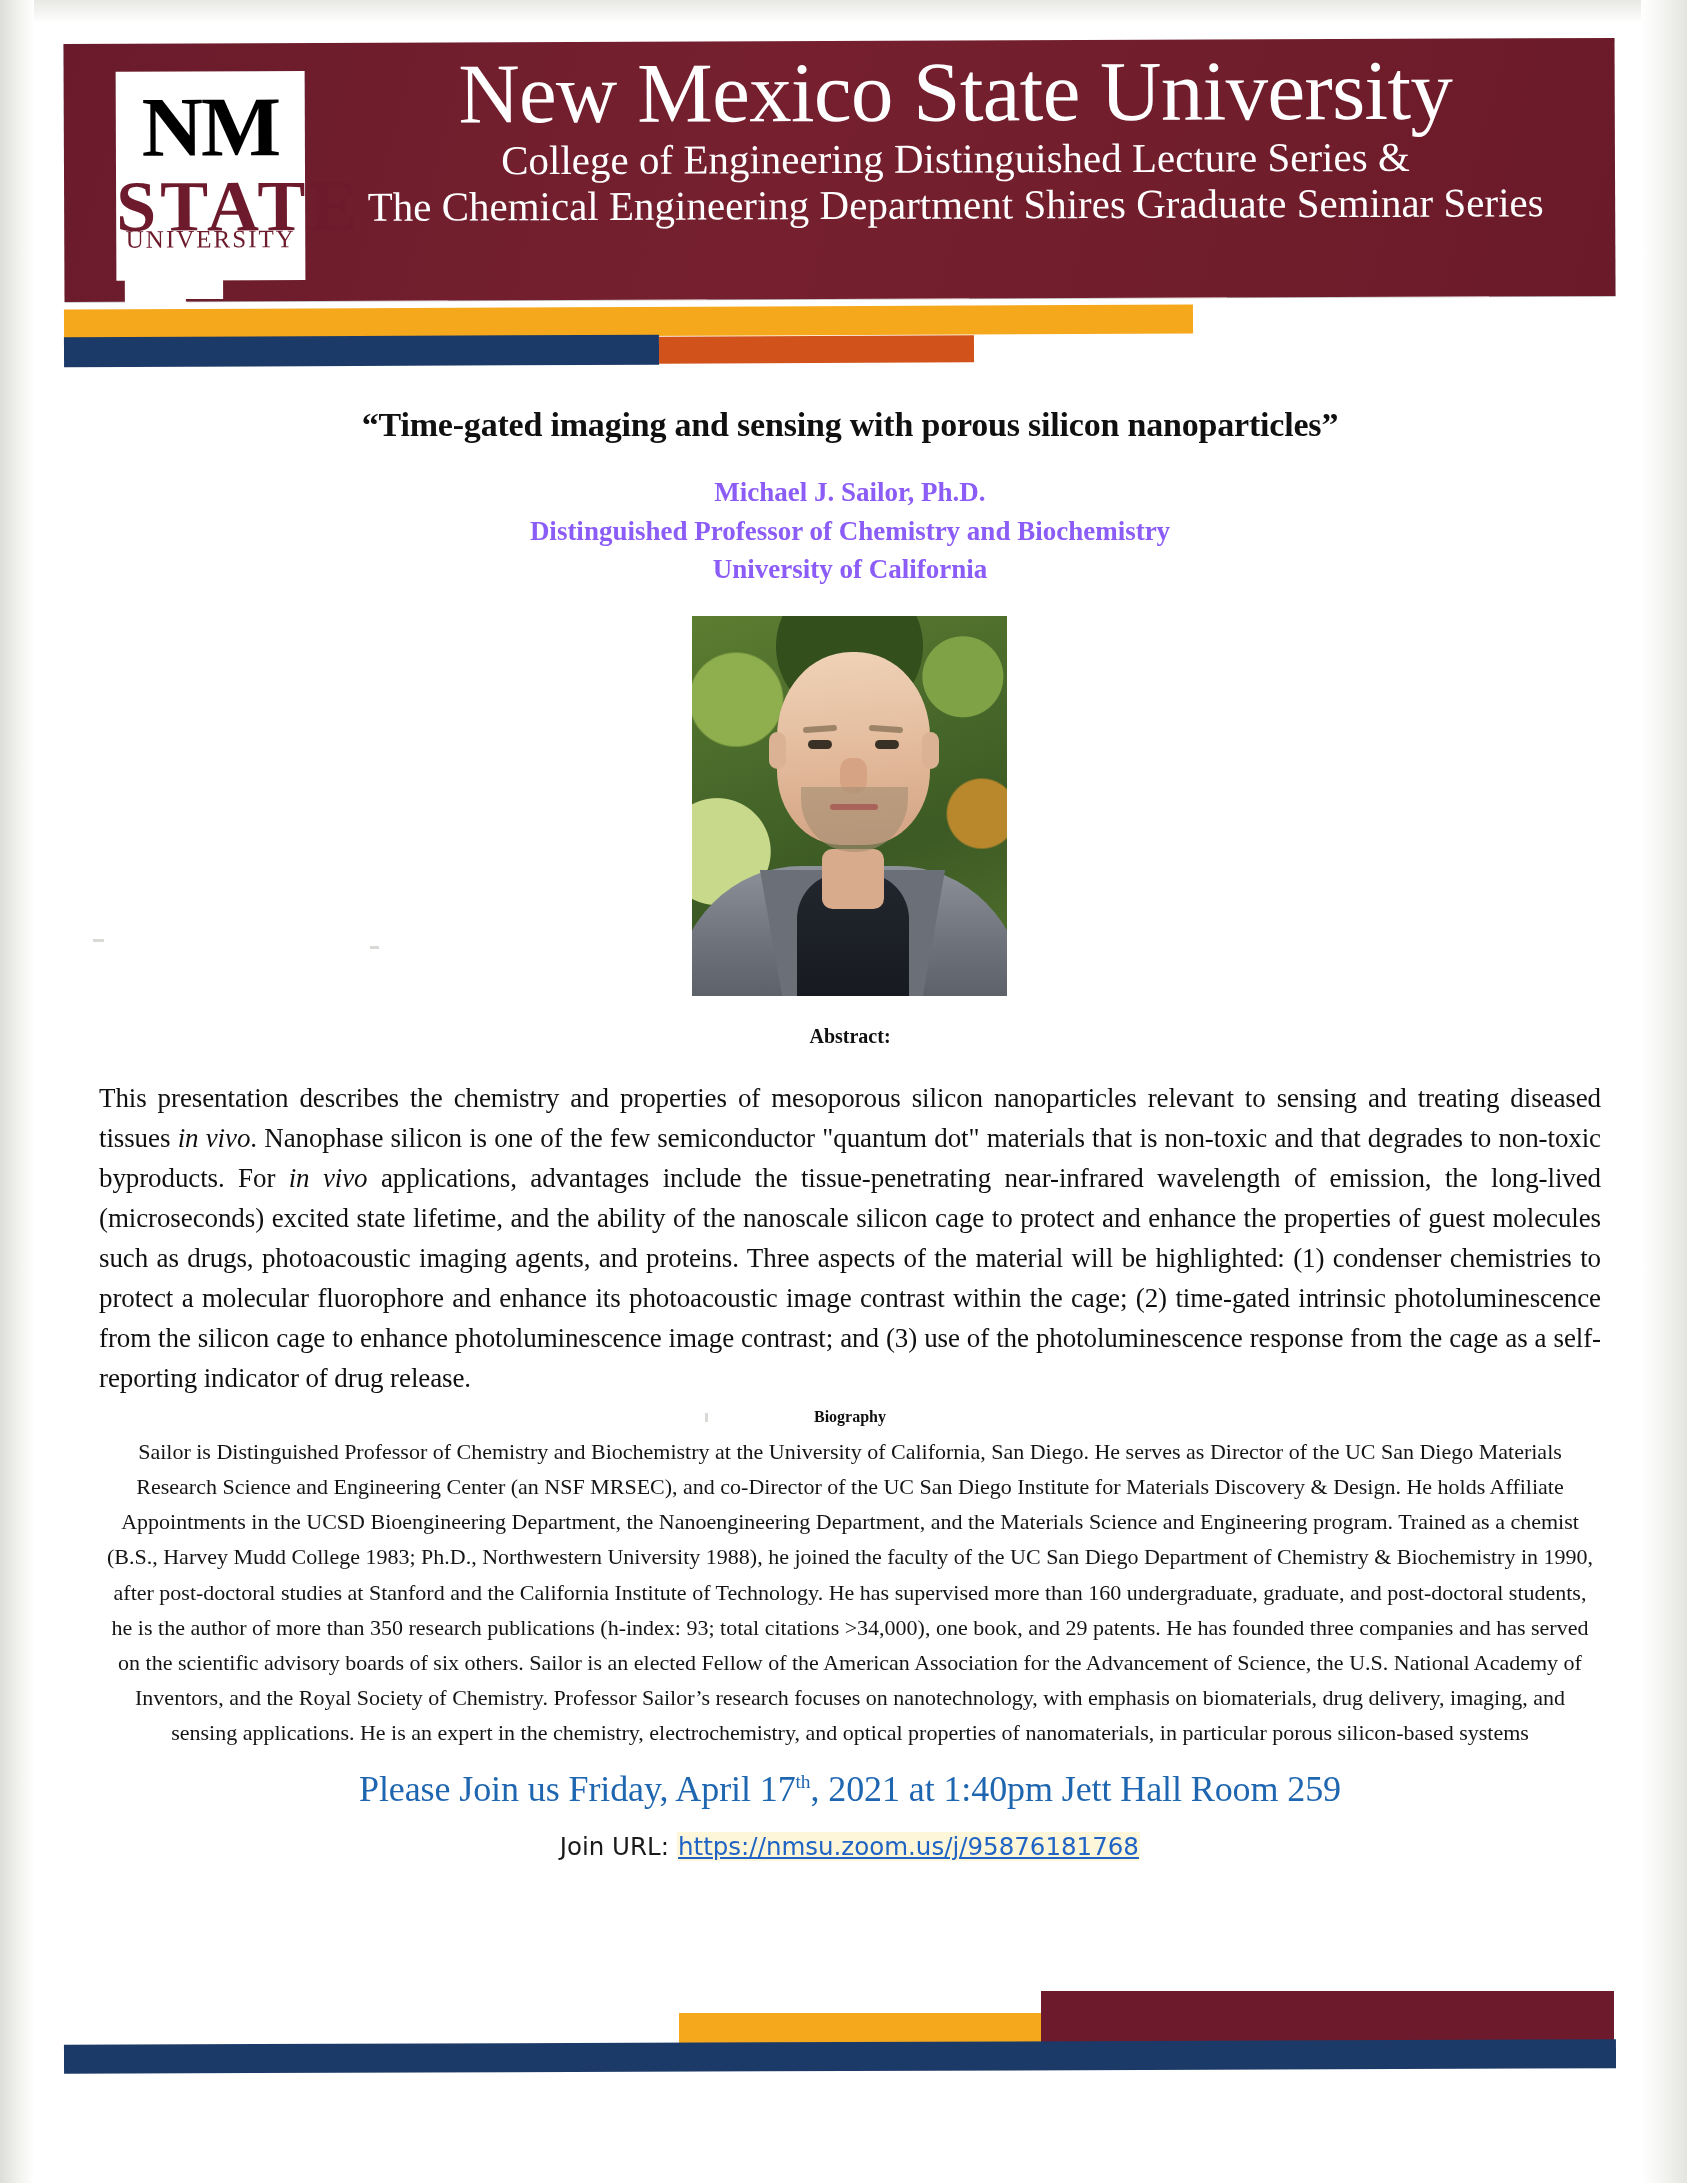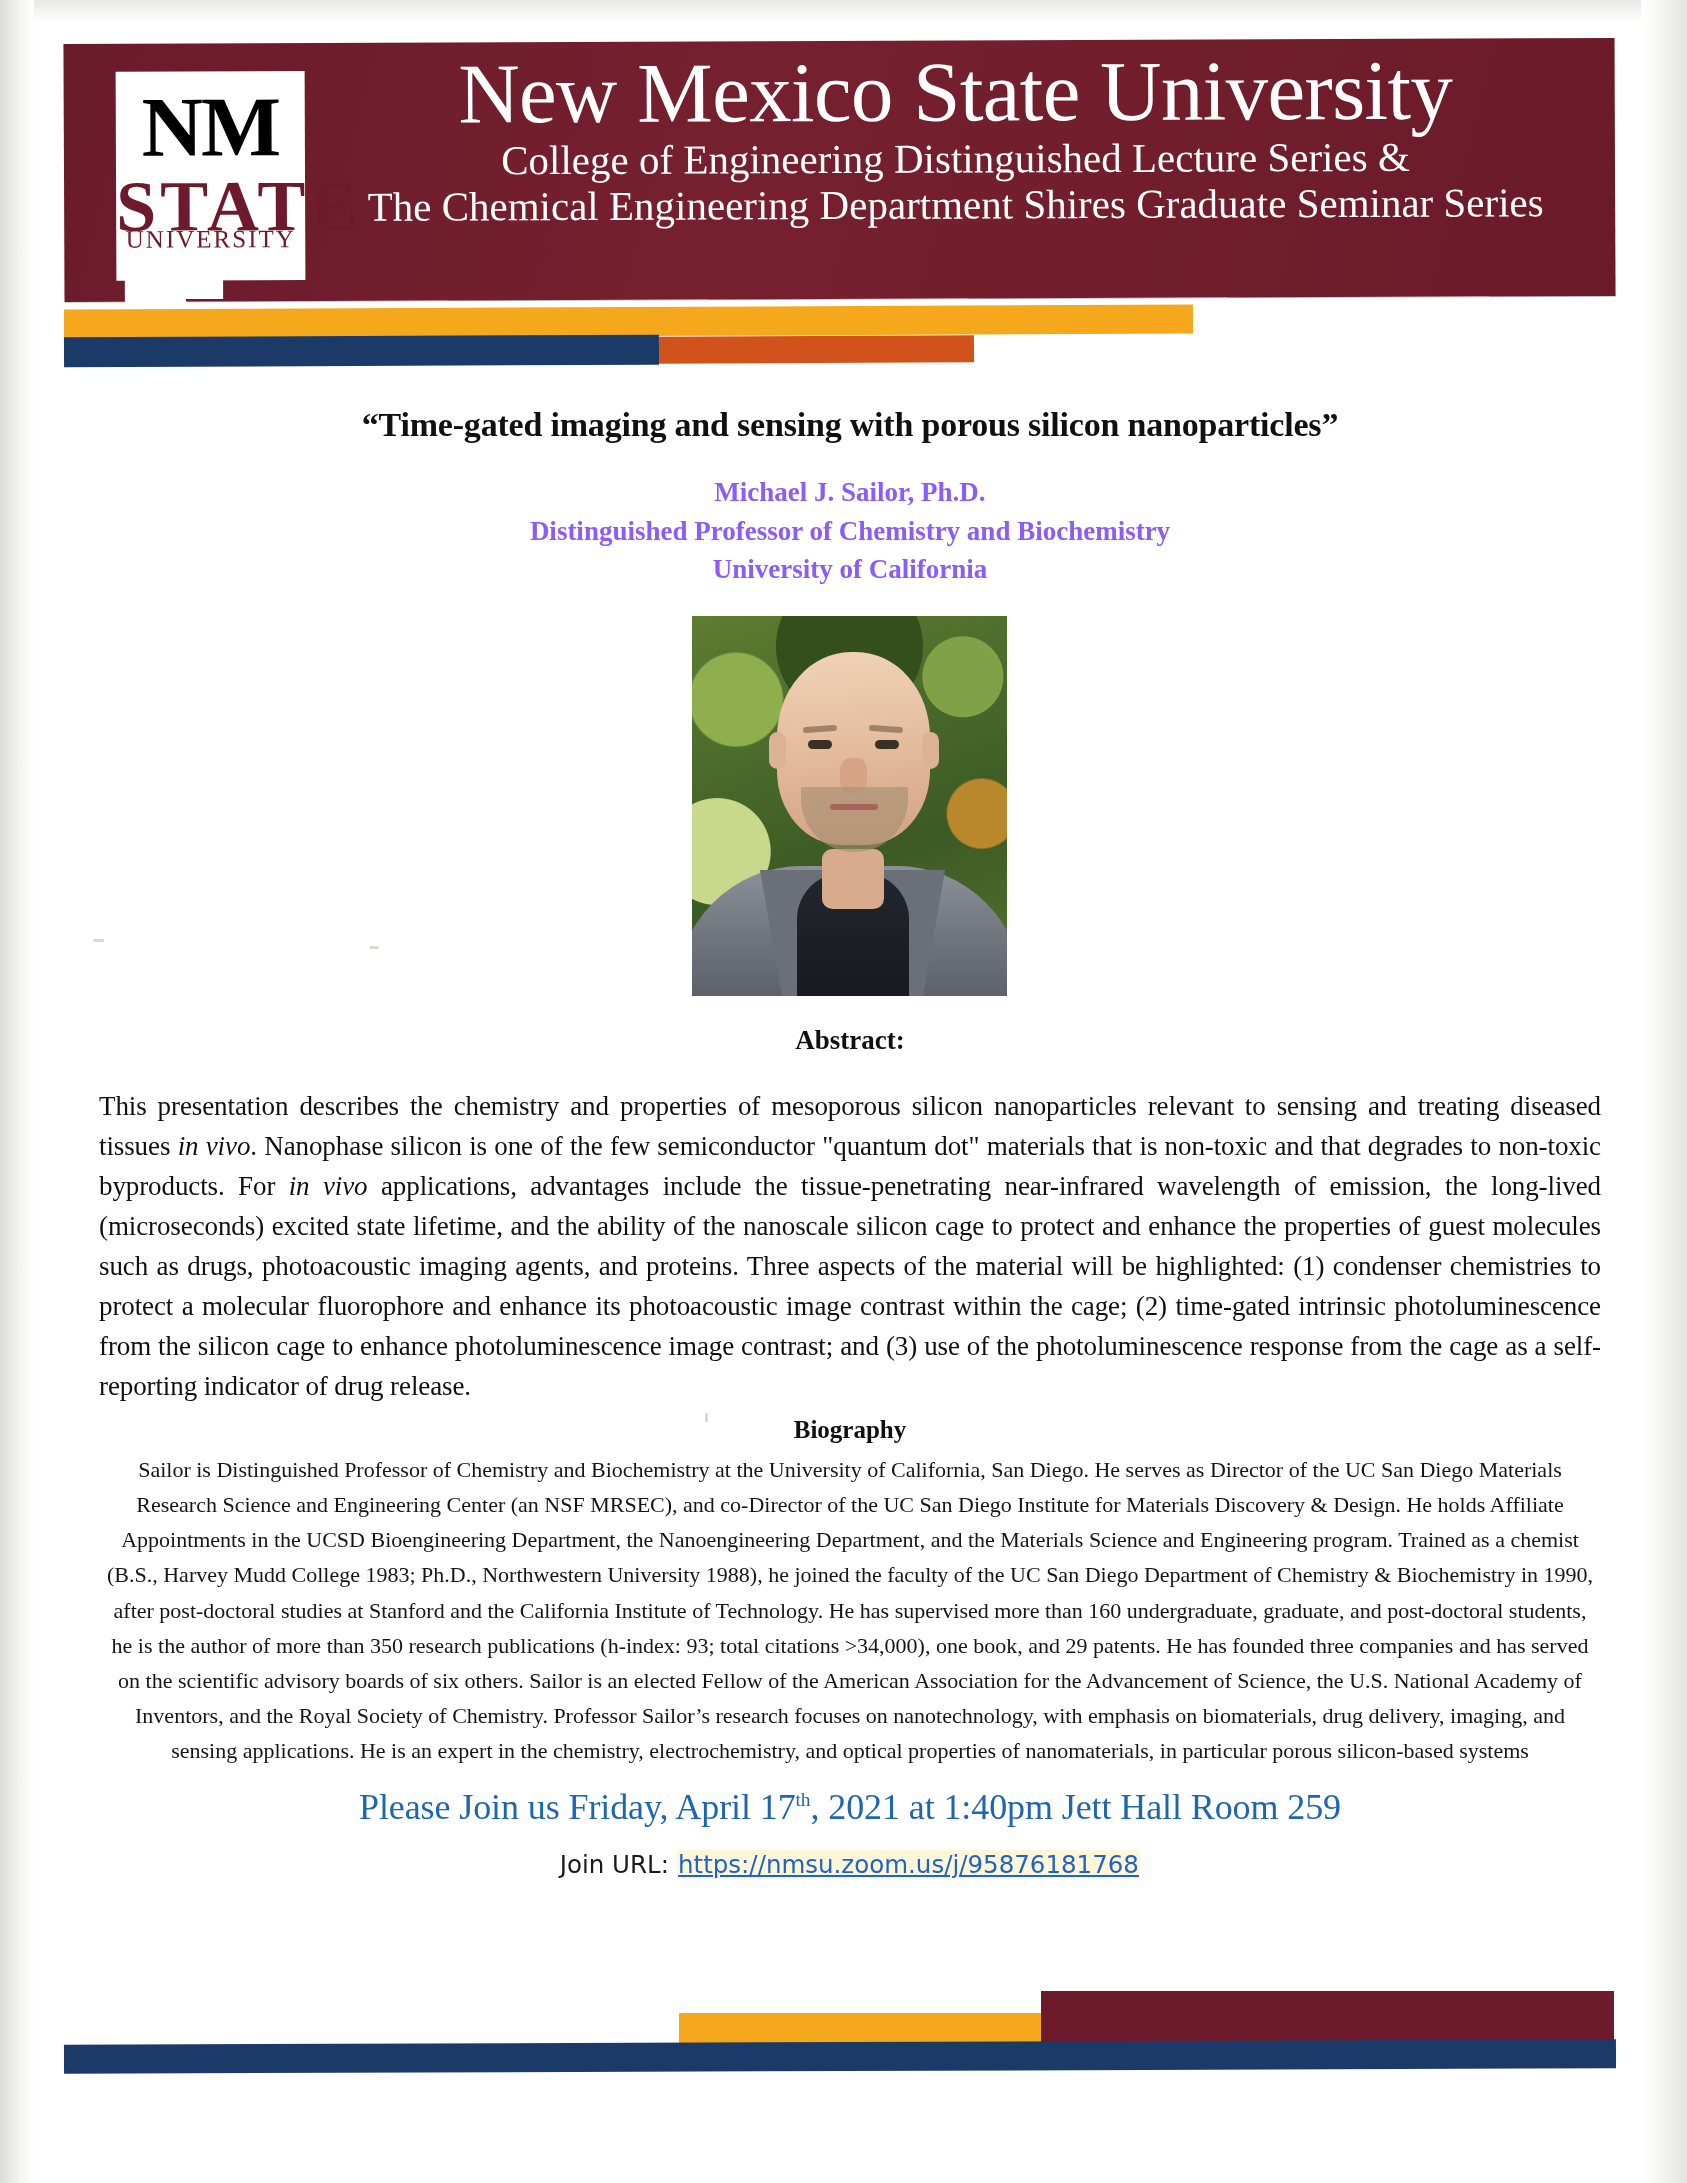--- a/index.html
+++ b/index.html
@@ -333,41 +333,41 @@
     width: 48px; height: 6px;
     background: #a9635a;
     border-radius: 4px;
   }
 
   .abstract-head {
     text-align: center;
     margin-top: 24px;
     font-family: "Liberation Serif", serif;
     font-weight: bold;
-    font-size: 27px;
+    font-size: 20px;
     color: #101010;
   }
 
   .abstract-body {
     margin-top: 30px;
     text-align: justify;
     font-family: "Liberation Serif", serif;
     font-size: 27px;
     line-height: 1.485;
     color: #101010;
     letter-spacing: -0.1px;
   }
   .abstract-body i { font-style: italic; }
 
   .bio-head {
     text-align: center;
     margin-top: 9.3px;
     font-family: "Liberation Serif", serif;
     font-weight: bold;
-    font-size: 25px;
+    font-size: 16px;
     color: #101010;
   }
 
   .bio-body {
     margin-top: 8px;
     text-align: center;
     font-family: "Liberation Serif", serif;
     font-size: 22px;
     line-height: 1.60;
     color: #151515;

